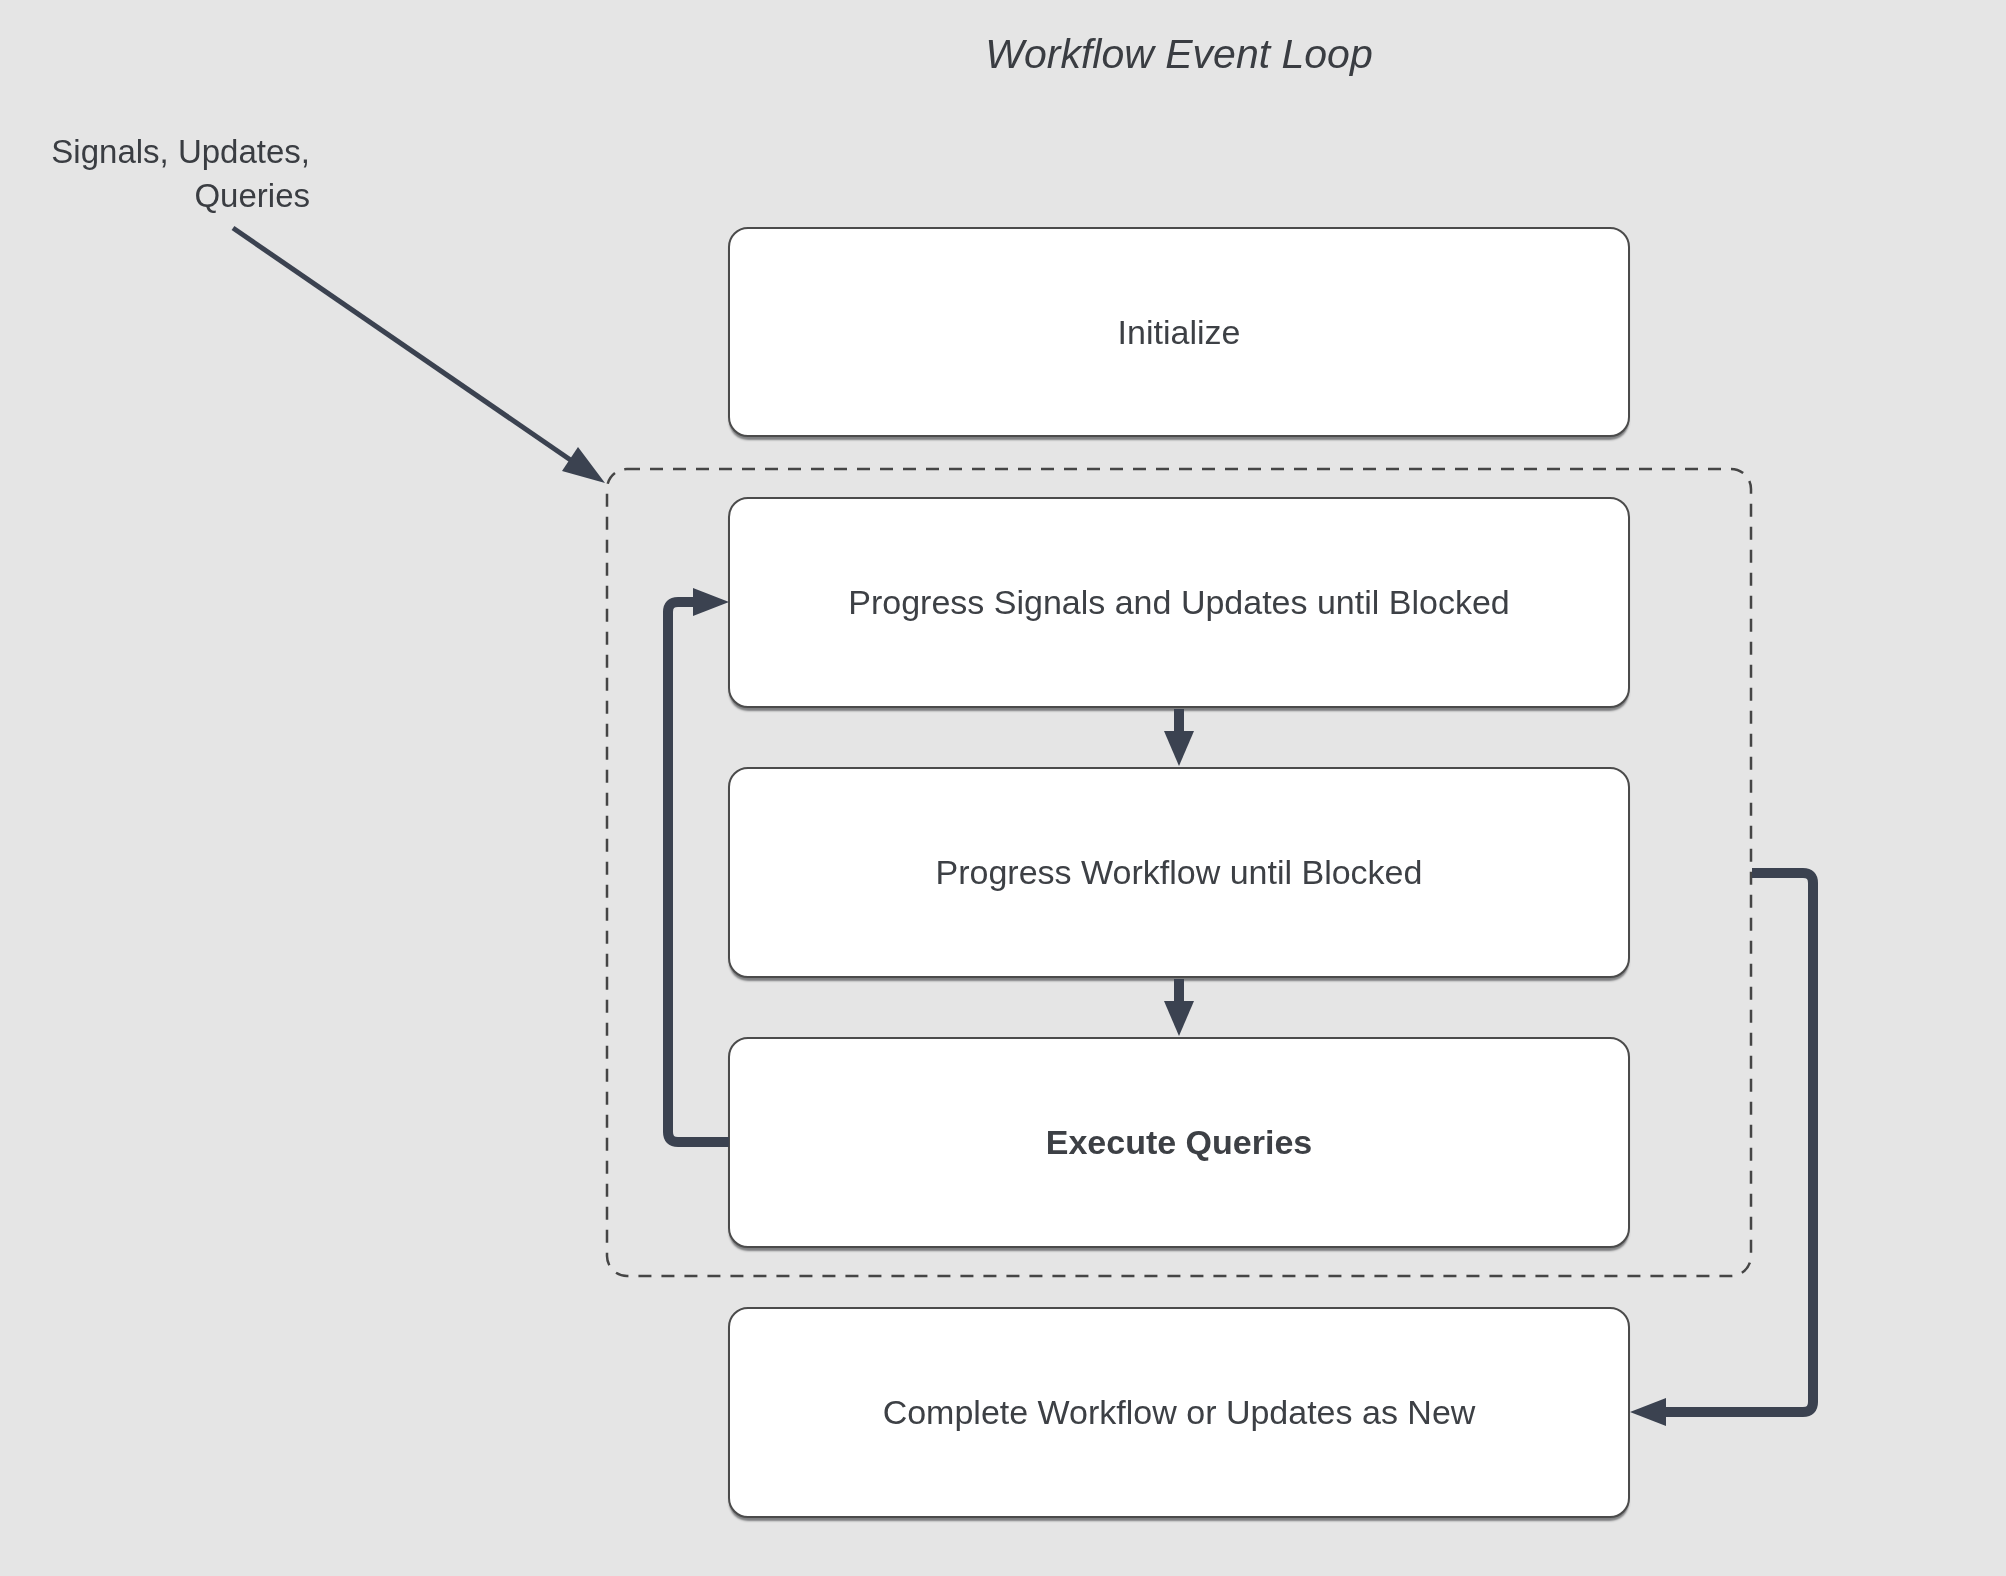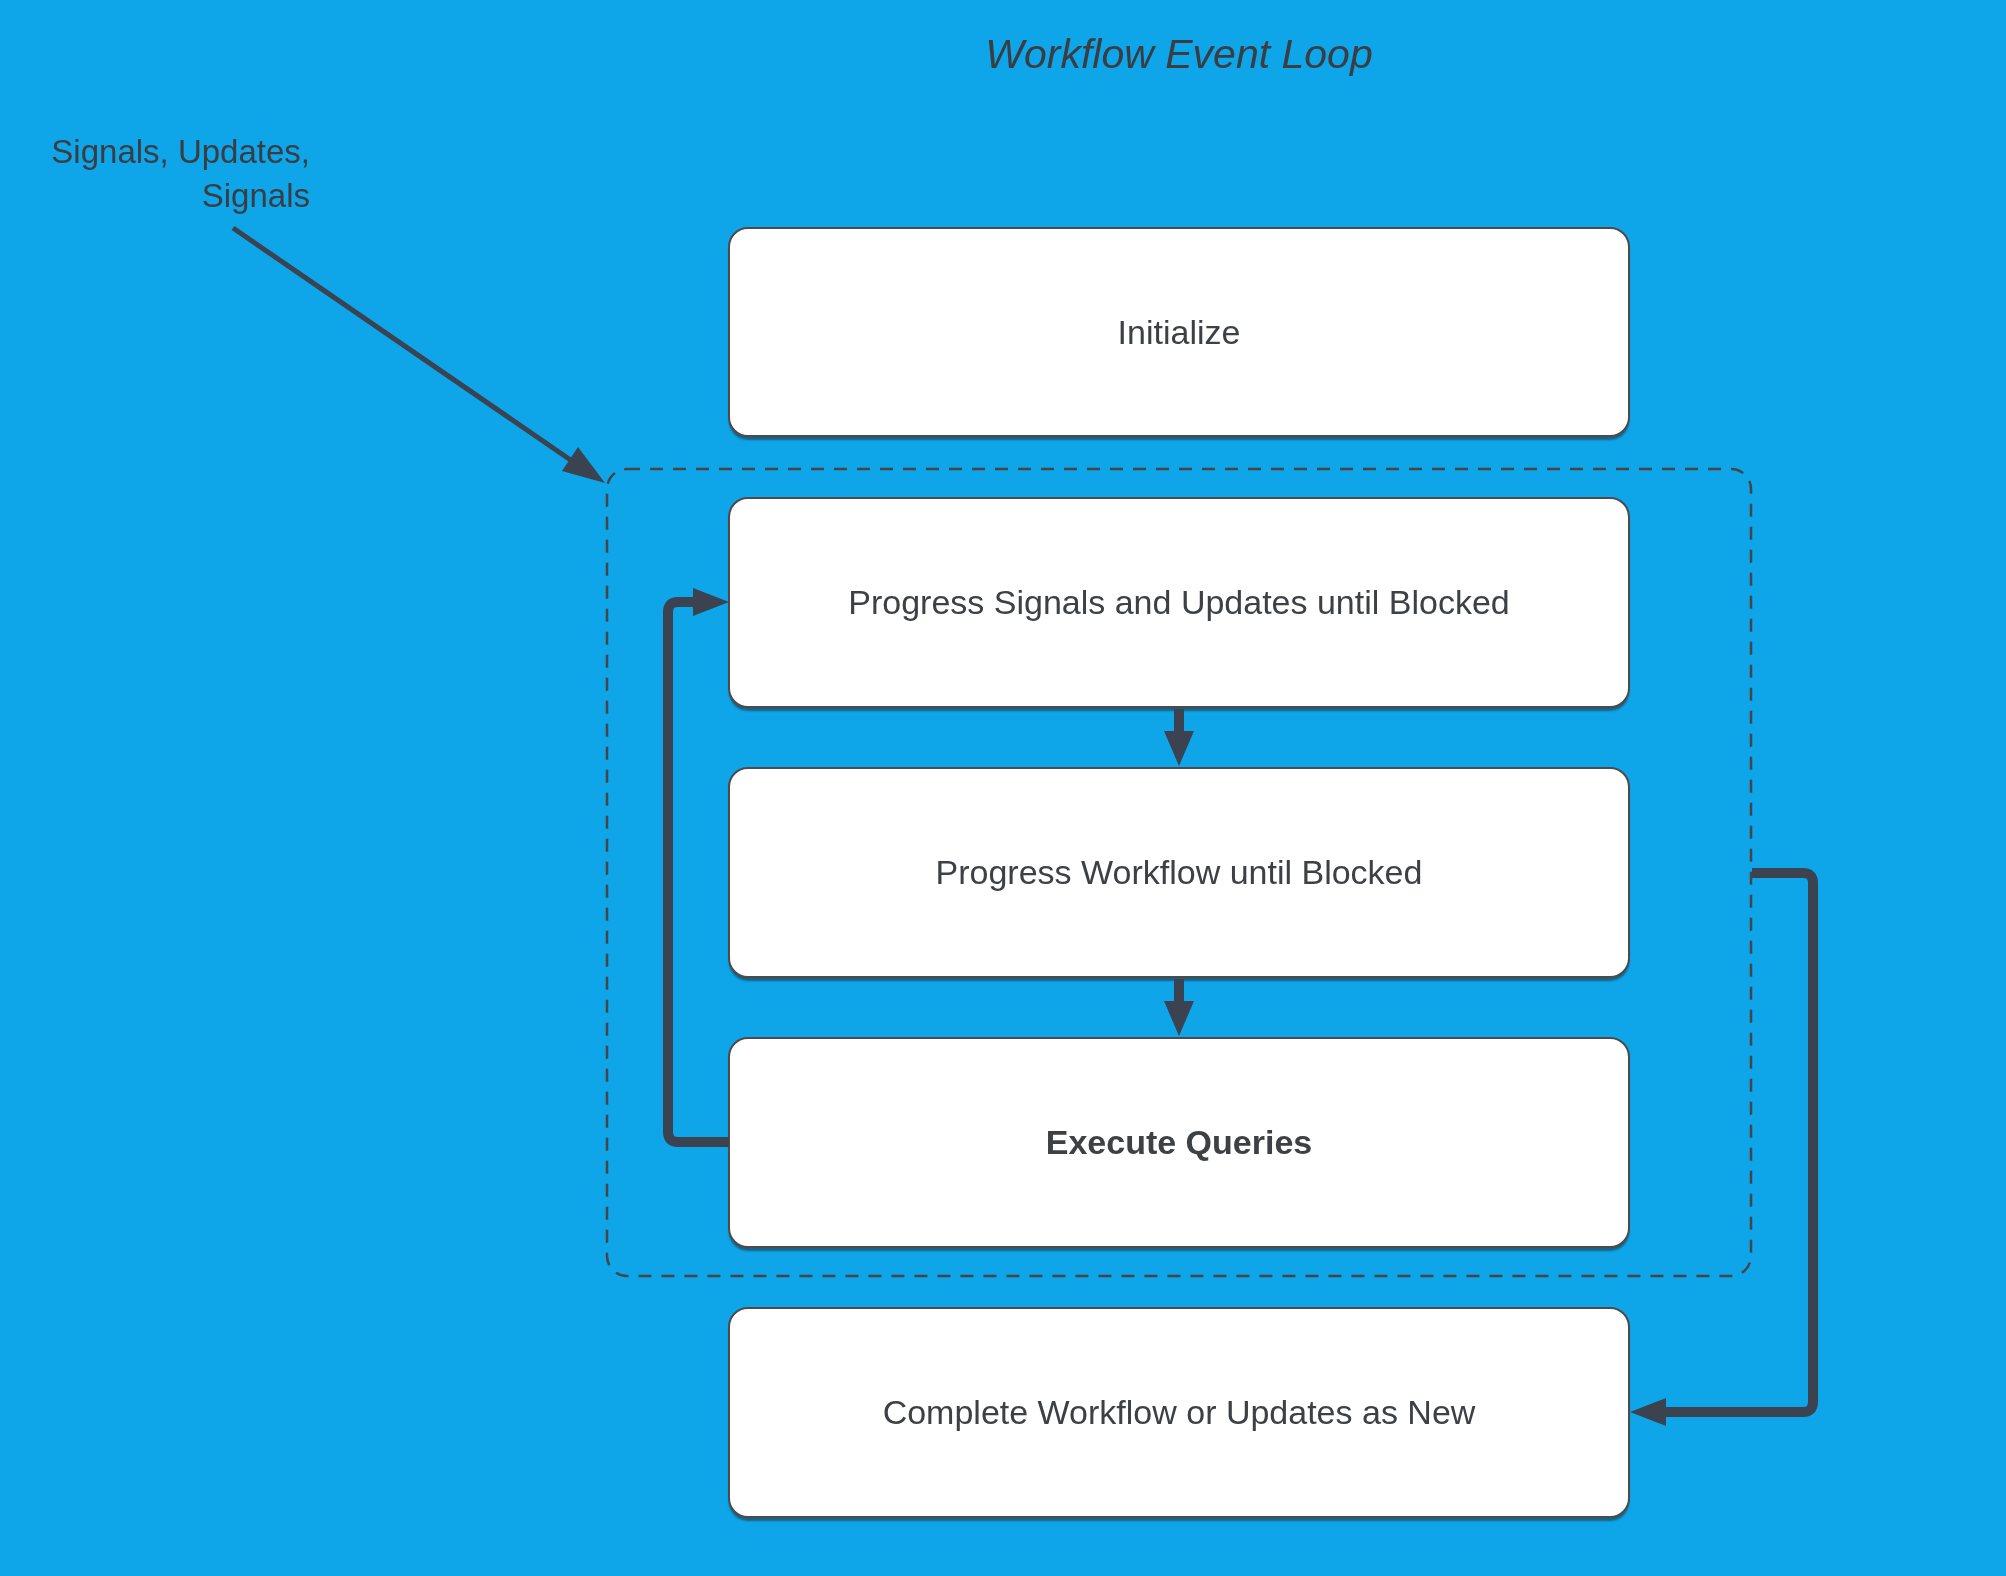--- a/index.html
+++ b/index.html
@@ -1,20 +1,20 @@
 <!DOCTYPE html>
 <html><head>
 <meta charset="utf-8">
 <style>
   html, body { margin: 0; padding: 0; background: #ffffff; }
   #canvas {
     position: relative;
     width: 2006px;
     height: 1576px;
-    background: #0ea5e9;
+    background: #e5e5e5;
     font-family: "Liberation Sans", sans-serif;
     color: #3d4045;
     overflow: hidden;
   }
   .diagram-title {
     position: absolute;
     left: 728px;
     top: 30px;
     width: 902px;
     text-align: center;
@@ -66,21 +66,21 @@
 </style>
 </head>
 <body>
 
 <div id="canvas">
 
   <div class="diagram-title">Workflow Event Loop</div>
 
   <div class="input-label">
     <span>Signals, Updates,</span>
-    <span>Signals</span>
+    <span>Queries</span>
   </div>
 
   <div class="node" id="node-progress-signals">
     <span>Progress Signals and Updates until Blocked</span>
   </div>
 
   <div class="node" id="node-initialize">
     <span>Initialize</span>
   </div>
 

